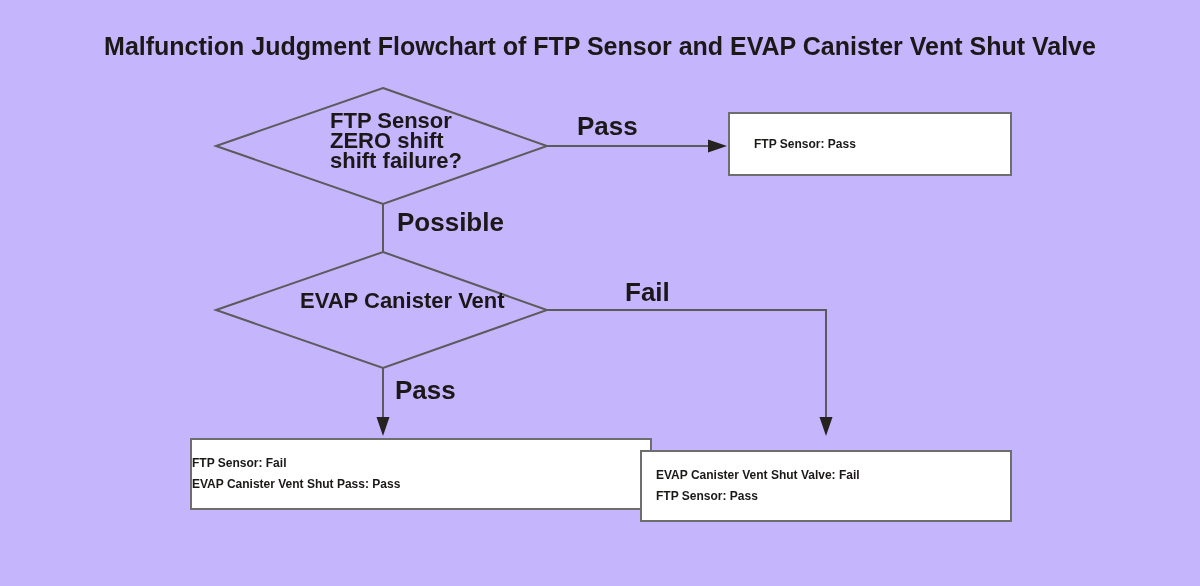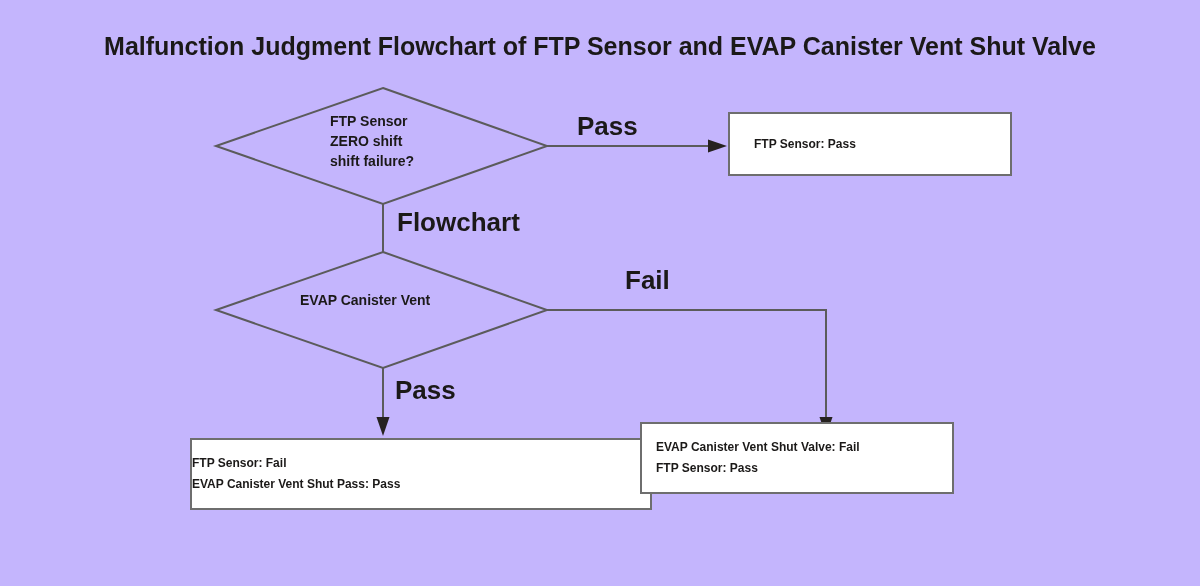--- a/index.html
+++ b/index.html
@@ -43,44 +43,44 @@
     stroke: none;
   }
   .label {
     position: absolute;
     font-size: 26px;
     line-height: 20px;
     white-space: nowrap;
   }
   .node-label {
     position: absolute;
-    font-size: 14px;
+    font-size: 22px;
     line-height: 20px;
     white-space: nowrap;
   }
   .box {
     position: absolute;
     box-sizing: border-box;
     background: #ffffff;
     border: 2px solid var(--border, #6e6e6e);
     display: flex;
     flex-direction: column;
     justify-content: center;
     font-size: 12px;
     line-height: 21px;
     white-space: nowrap;
   }
   .box-ftp-pass   { left: 728px; top: 112px; width: 284px; height: 64px; padding-left: 24px; }
   .box-ftp-fail   { left: 190px; top: 438px; width: 462px; height: 72px; }
-  .box-evap-fail  { left: 640px; top: 422px; width: 314px; height: 72px; padding-left: 14px; }
+  .box-evap-fail  { left: 640px; top: 450px; width: 372px; height: 72px; padding-left: 14px; }
   .diamond1-label { left: 330px; top: 111px; }
   .diamond2-label { left: 300px; top: 290px; line-height: 21px; }
   .lbl-pass-top    { left: 577px; top: 116px; }
   .lbl-possible    { left: 397px; top: 212px; }
-  .lbl-fail        { left: 625px; top: 270px; text-align: center; }
+  .lbl-fail        { left: 625px; top: 282px; text-align: center; }
   .lbl-pass-bottom { left: 395px; top: 380px; }
 </style>
 </head>
 <body>
 
 <div class="canvas">
 
   <div class="title">Malfunction Judgment Flowchart of FTP Sensor and EVAP Canister Vent Shut Valve</div>
 
   <svg class="wires" viewBox="0 0 1200 586">
@@ -104,21 +104,21 @@
     <div>FTP Sensor</div>
     <div>ZERO shift</div>
     <div>shift failure?</div>
   </div>
 
   <div class="node-label diamond2-label">
     <div>EVAP Canister Vent</div>
   </div>
 
   <div class="label lbl-pass-top">Pass</div>
-  <div class="label lbl-possible">Flowchart</div>
+  <div class="label lbl-possible">Possible</div>
   <div class="label lbl-fail">Fail</div>
   <div class="label lbl-pass-bottom">Pass</div>
 
   <div class="box box-ftp-pass">
     <div>FTP Sensor: Pass</div>
   </div>
 
   <div class="box box-ftp-fail">
     <div>FTP Sensor: Fail</div>
     <div>EVAP Canister Vent Shut Pass: Pass</div>

